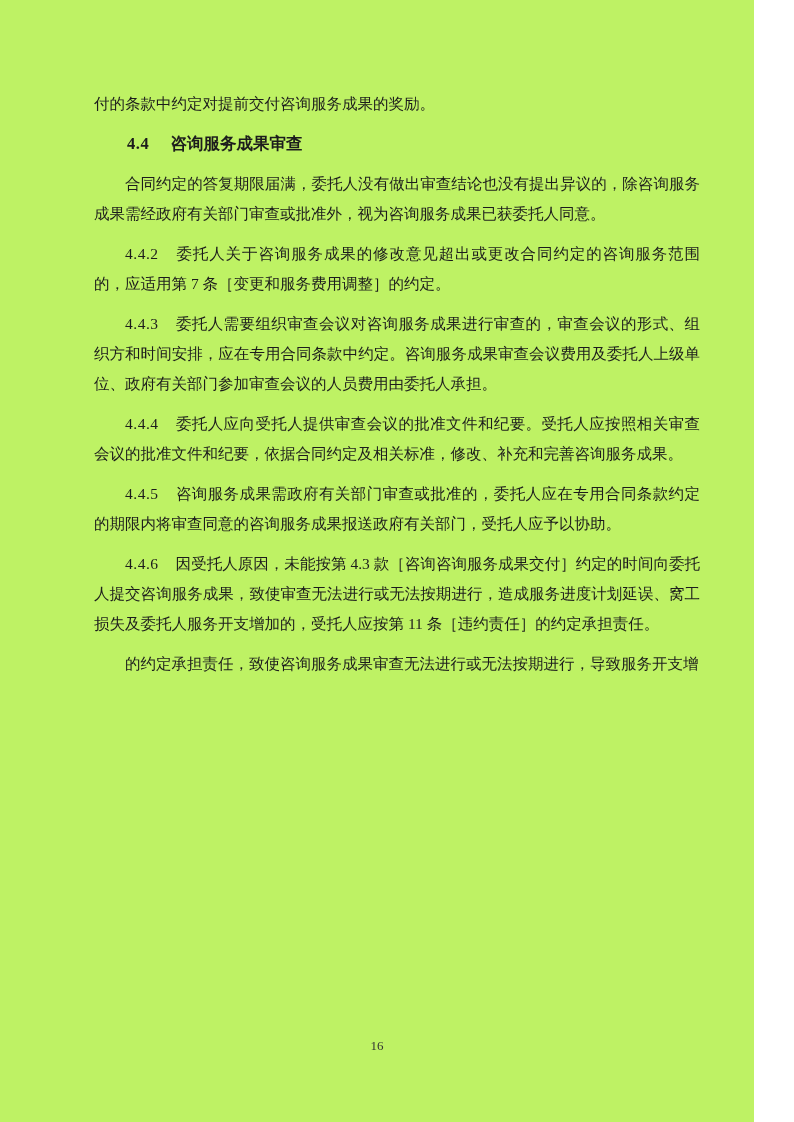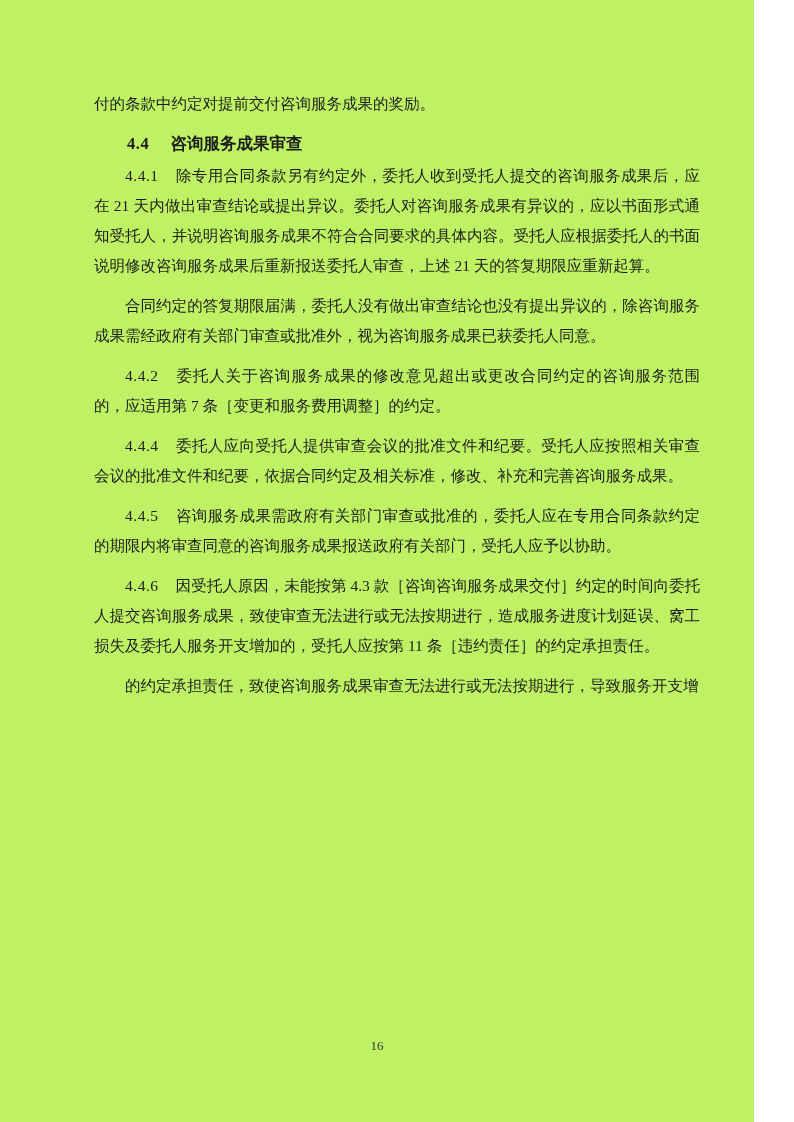--- a/index.html
+++ b/index.html
@@ -31,21 +31,21 @@
     word-break: break-all;
   }
   .para.no-indent {
     text-indent: 0;
   }
   .p-num {
     margin-right: 1.1em;
     letter-spacing: 0.5px;
   }
   .heading {
-    margin: 0 0 2px 0;
+    margin: 0 0 10px 0;
     font-size: 16.5px;
     font-weight: bold;
     line-height: 30px;
     text-indent: 2em;
   }
   .h-num {
     margin-right: 1.3em;
     letter-spacing: 0.5px;
   }
   .footer {
@@ -65,26 +65,26 @@
 <div class="page">
   <div class="content">
 
     <p class="para no-indent">付的条款中约定对提前交付咨询服务成果的奖励。</p>
 
     <h2 class="heading">
       <span class="h-num">4.4</span><span class="h-title">咨询服务成果审查</span>
     </h2>
 
     <div id="paragraphs">
-  <p class="para"><span class="p-num">4.4.1</span><span>除专用合同条款另有约定外，委托人收到受托人提交的咨询服务成果后，应在 21 天内做出审查结论或提出异议。委托人对咨询服务成果有异议的，应以书面形式通知受托人，并说明咨询服务成果不符合合同要求的具体内容。受托人应根据委托人的书面说明修改咨询服务成果后重新报送委托人审查，上述 21 天的答复期限应重新起算。</span></p>
 
   <p class="para"><span>合同约定的答复期限届满，委托人没有做出审查结论也没有提出异议的，除咨询服务成果需经政府有关部门审查或批准外，视为咨询服务成果已获委托人同意。</span></p>
 
   <p class="para"><span class="p-num">4.4.2</span><span>委托人关于咨询服务成果的修改意见超出或更改合同约定的咨询服务范围的，应适用第 7 条［变更和服务费用调整］的约定。</span></p>
 
+  <p class="para"><span class="p-num">4.4.3</span><span>委托人需要组织审查会议对咨询服务成果进行审查的，审查会议的形式、组织方和时间安排，应在专用合同条款中约定。咨询服务成果审查会议费用及委托人上级单位、政府有关部门参加审查会议的人员费用由委托人承担。</span></p>
 
 
   <p class="para"><span class="p-num">4.4.4</span><span>委托人应向受托人提供审查会议的批准文件和纪要。受托人应按照相关审查会议的批准文件和纪要，依据合同约定及相关标准，修改、补充和完善咨询服务成果。</span></p>
 
   <p class="para"><span class="p-num">4.4.5</span><span>咨询服务成果需政府有关部门审查或批准的，委托人应在专用合同条款约定的期限内将审查同意的咨询服务成果报送政府有关部门，受托人应予以协助。</span></p>
 
 
   <p class="para"><span class="p-num">4.4.6</span><span>因受托人原因，未能按第 4.3 款［咨询咨询服务成果交付］约定的时间向委托人提交咨询服务成果，致使审查无法进行或无法按期进行，造成服务进度计划延误、窝工损失及委托人服务开支增加的，受托人应按第 11 条［违约责任］的约定承担责任。</span></p>
 
   <p class="para"><span>的约定承担责任，致使咨询服务成果审查无法进行或无法按期进行，导致服务开支增</span></p>

